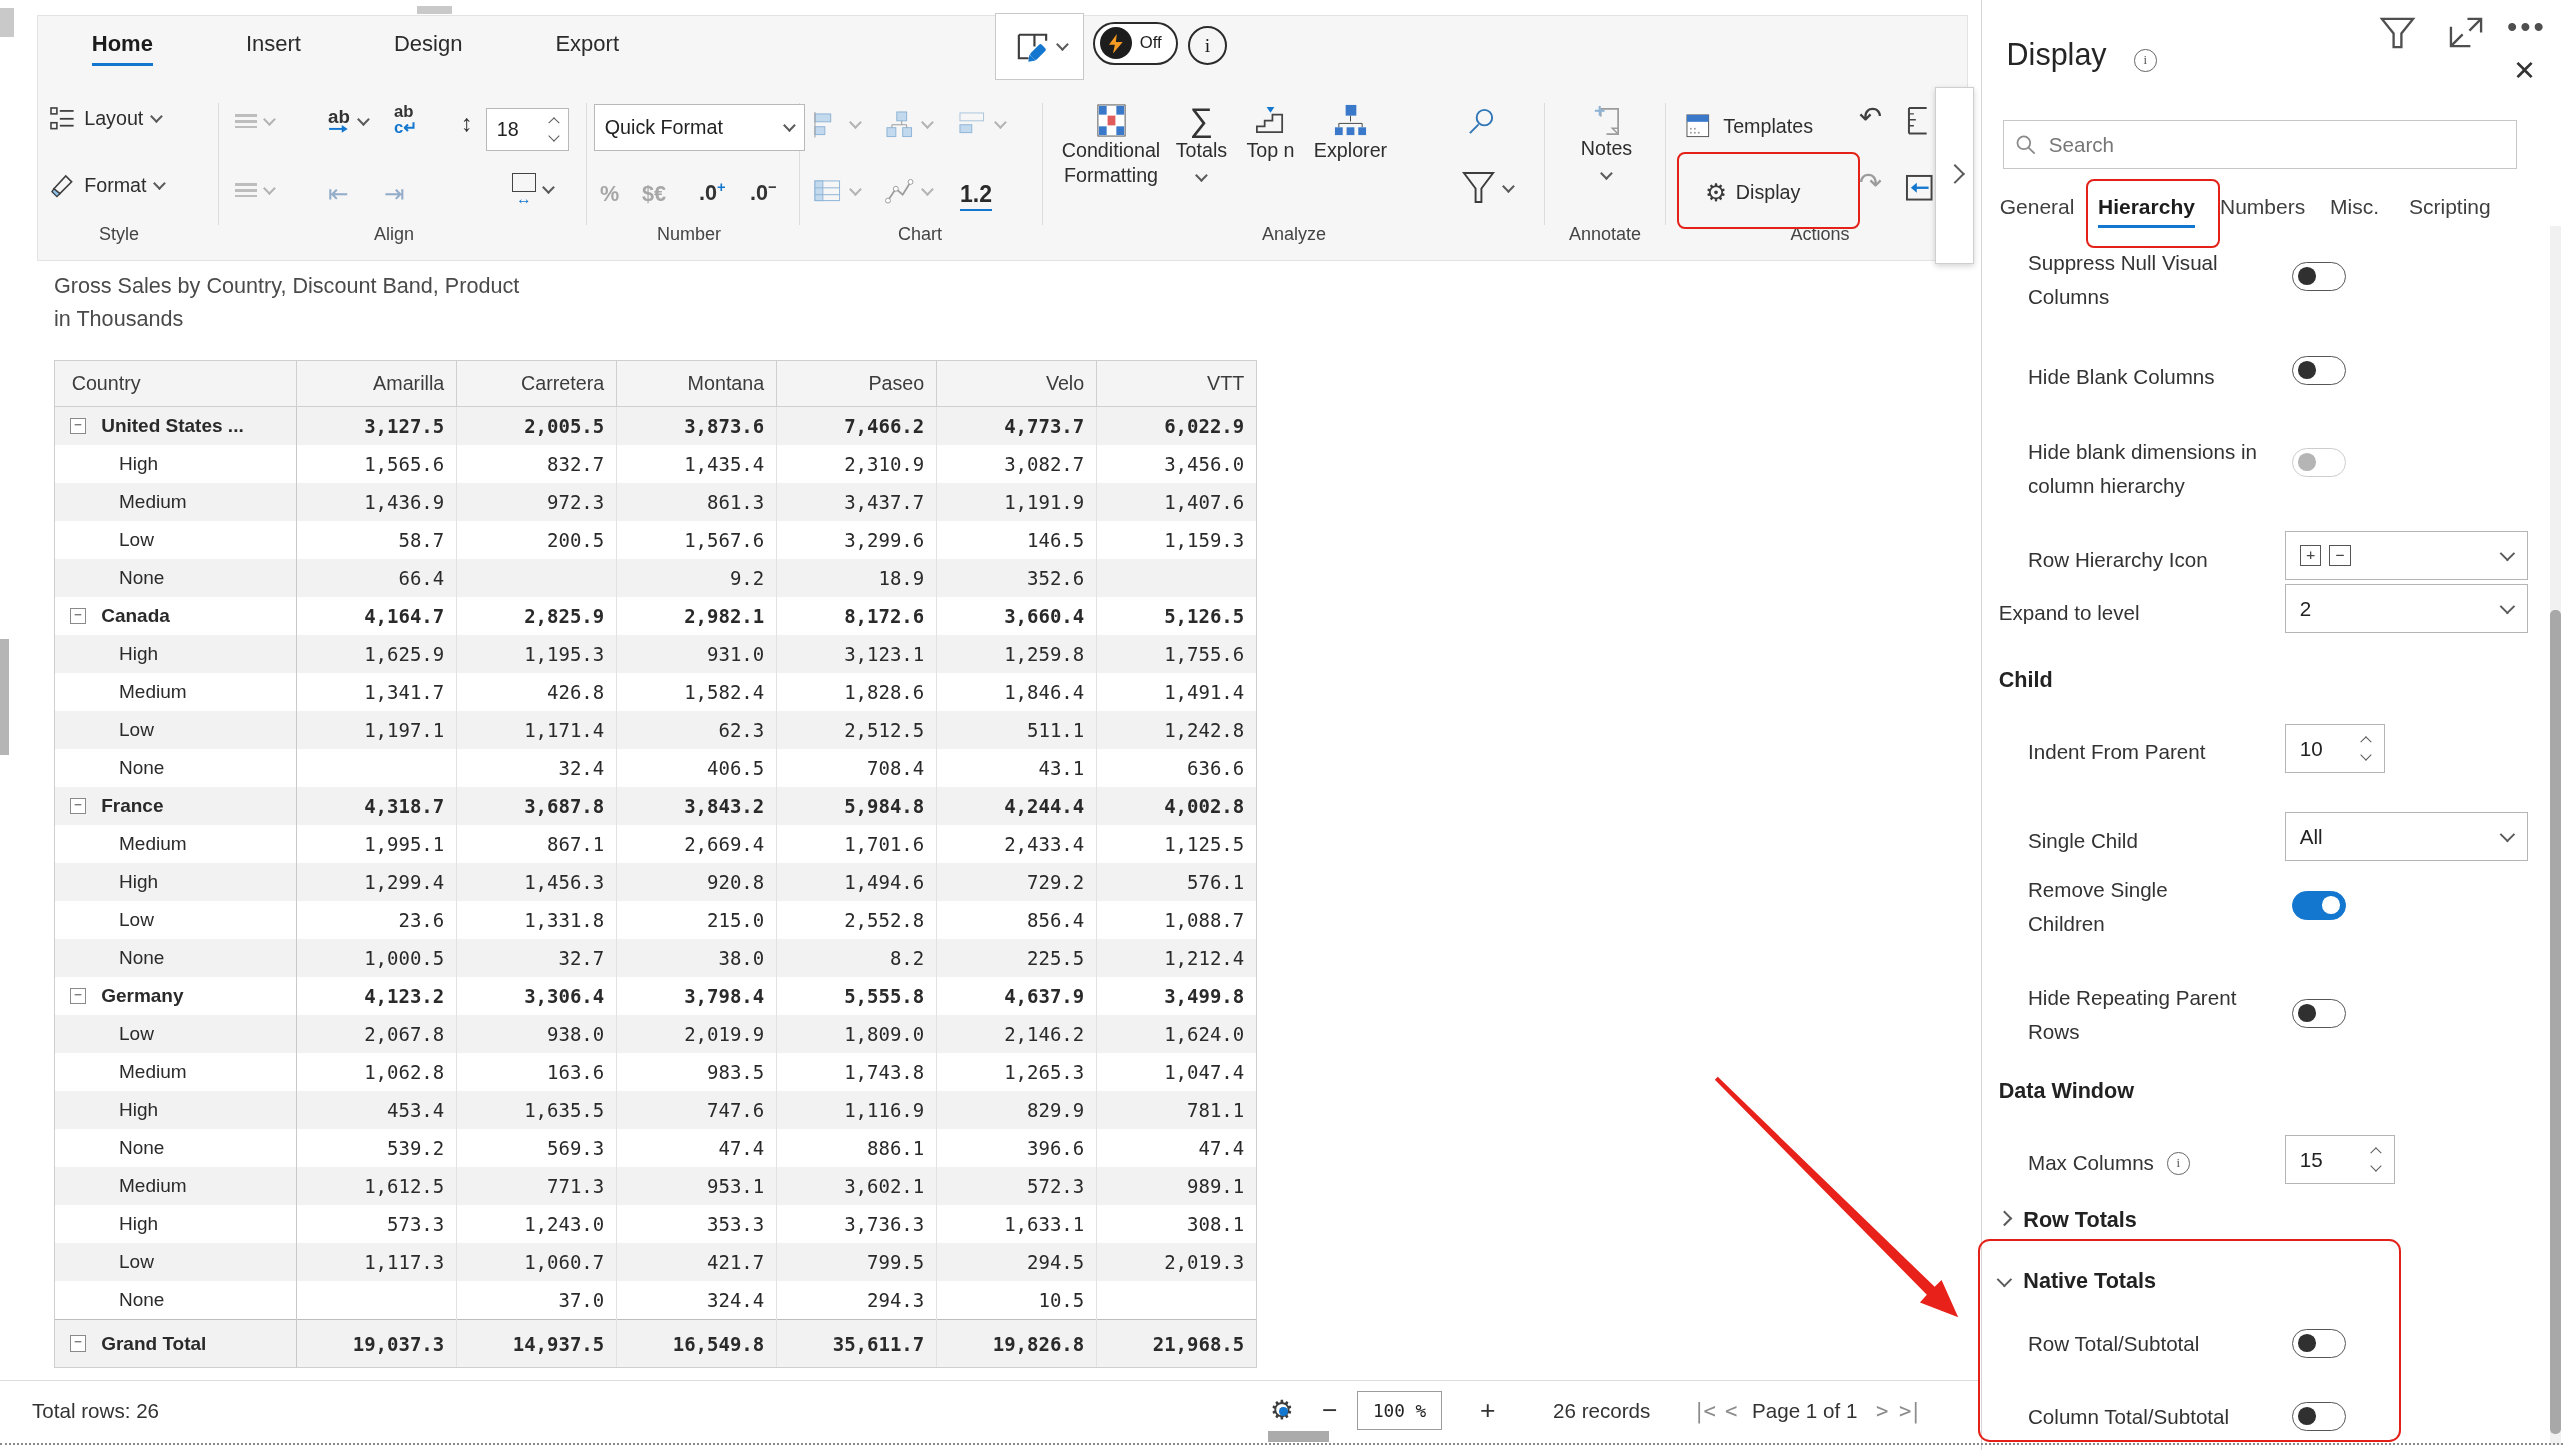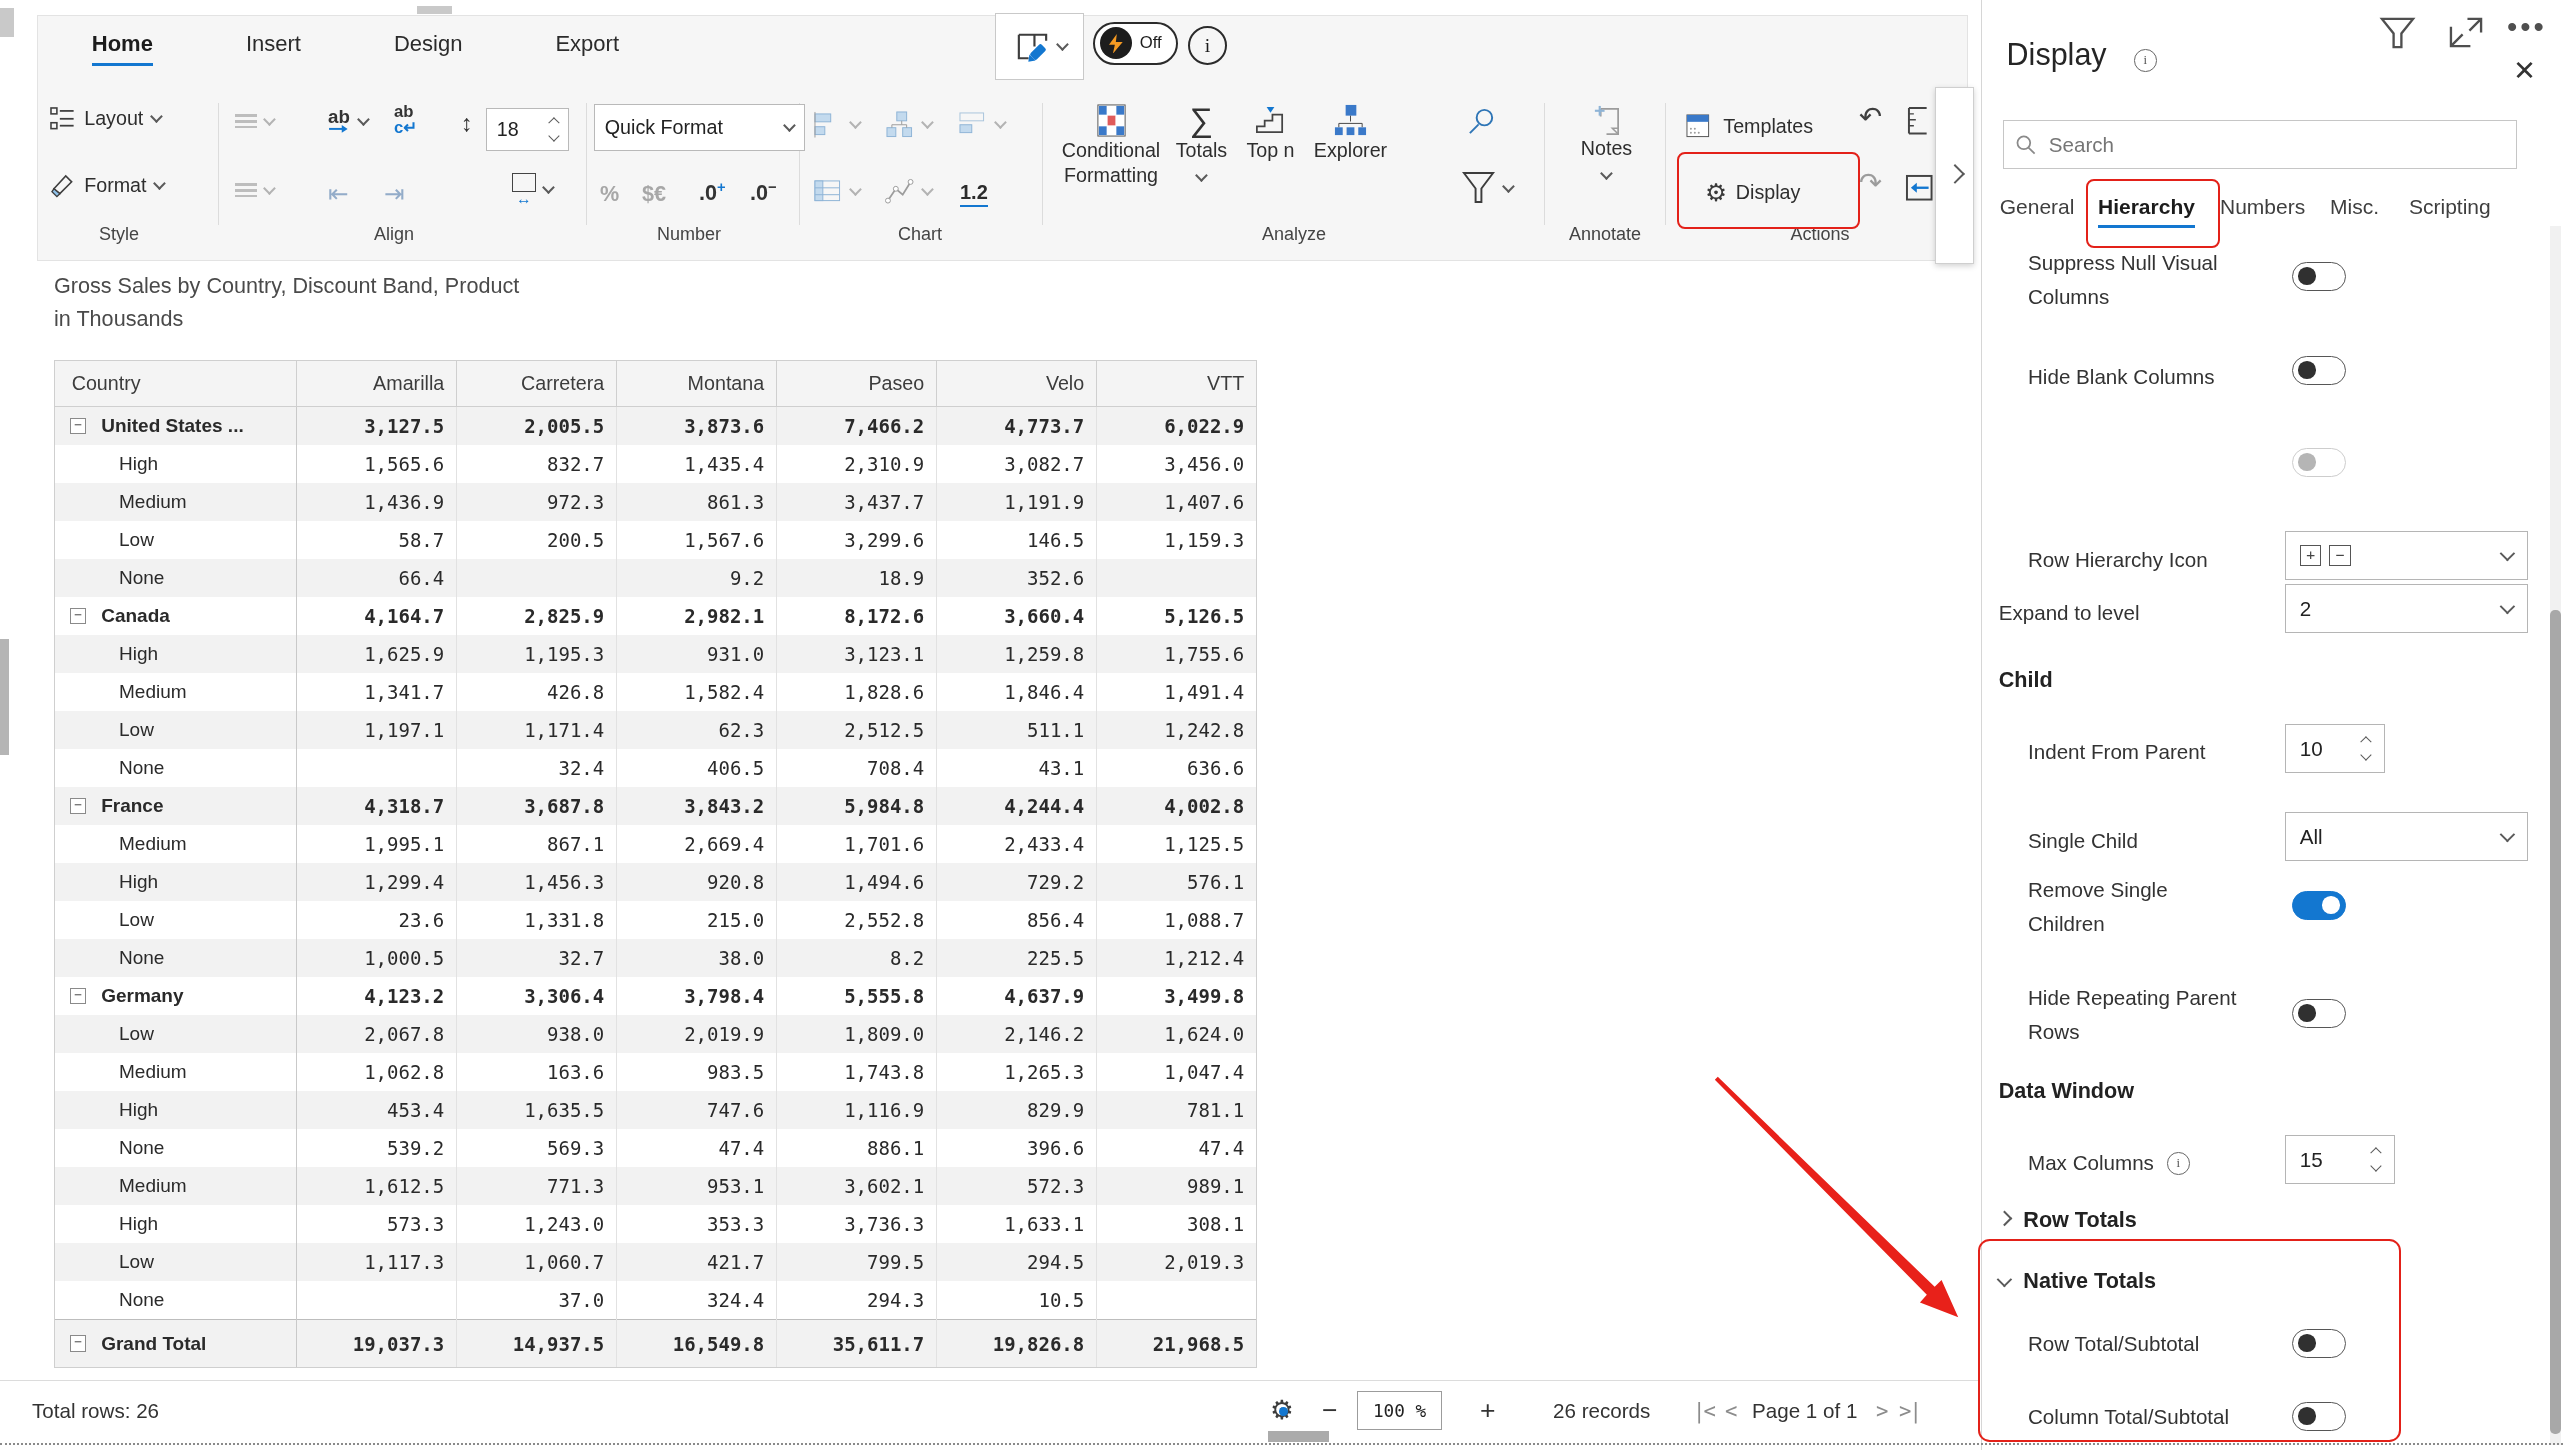--- a/index.html
+++ b/index.html
@@ -23,21 +23,21 @@
   .glabel{position:absolute;top:208px;font-size:18px;color:#454545;transform:translateX(-50%);white-space:nowrap;}
   .rbtn{position:absolute;display:flex;align-items:center;gap:8.8px;font-size:19.7px;color:#2e2e2e;cursor:pointer;white-space:nowrap;}
   .bigbtn{position:absolute;display:flex;flex-direction:column;align-items:center;font-size:19.7px;color:#2e2e2e;cursor:pointer;}
   .bigbtn .ln{line-height:25.6px;}
   .lns{display:inline-block;width:21.6px;height:14.7px;background:linear-gradient(#bdbdbd 0 2.9px,transparent 2.9px 5.9px,#bdbdbd 5.9px 8.8px,transparent 8.8px 11.8px,#bdbdbd 11.8px 14.7px);}
   .numbox{position:absolute;display:flex;align-items:center;background:#fff;border:1px solid #b9b9b9;padding:0 9.8px;font-size:19.7px;color:#222;}
   .dec{font-size:21.6px;color:#333;font-weight:600;}
   .dec sup{font-size:14.7px;}
   .dec sup.blue{color:#1377d0;}
   .grey-glyph{color:#a7a7a7;font-size:21.6px;font-weight:600;}
-  .scale12{font-size:20px;color:#2b2b2b;border-bottom:2.9px solid #1377d0;padding-bottom:1px;font-weight:600;}
+  .scale12{font-size:23px;color:#2b2b2b;border-bottom:2.9px solid #1377d0;padding-bottom:1px;font-weight:600;}
   .gearglyph{font-size:24.6px;color:#3a3a3a;line-height:24.6px;}
   .undoglyph{font-size:27.5px;color:#3f3f3f;line-height:27.5px;}
   .redoglyph{font-size:27.5px;color:#9c9c9c;line-height:27.5px;}
   .indent-glyph{font-size:24.6px;color:#93acc9;}
   .updown-glyph{font-size:23.6px;color:#333;}
   
   .qtool{position:absolute;background:#fff;border:1px solid #c9c9c9;display:flex;align-items:center;justify-content:center;gap:5.9px;}
   .offpill{position:absolute;border:2.5px solid #2b2b2b;border-radius:25.6px;background:#fff;display:flex;align-items:center;gap:7.9px;padding:3.9px 13.8px 3.9px 4.9px;}
   .offpill .bolt{width:32px;height:32px;border-radius:50%;background:#1d1d1d;display:flex;align-items:center;justify-content:center;}
   .offpill .txt{font-size:16.7px;color:#1d1d1d;}
@@ -808,20 +808,21 @@
     <div class="plabel" style="left:46px;top:246px">Suppress Null Visual Columns</div>
     <span class="togglewrap" style="left:310px;top:262px">
         <span class="toggle"></span>
       </span>
 
     <div class="plabel" style="left:46px;top:360px;width:285px">Hide Blank Columns</div>
     <span class="togglewrap" style="left:310px;top:356px">
         <span class="toggle"></span>
       </span>
 
+    <div class="plabel" style="left:46px;top:435px;width:258px">Hide blank dimensions in column hierarchy</div>
     <span class="togglewrap" style="left:310px;top:448px">
         <span class="toggle disabled"></span>
       </span>
 
     <div class="plabel" style="left:46px;top:543px;width:285px">Row Hierarchy Icon</div>
     <div class="pbox" style="left:303px;top:531px;width:243px">
       <span class="pmbox">+</span>
       <span class="pmbox">−</span>
       <span class="cv"></span>
     </div>

